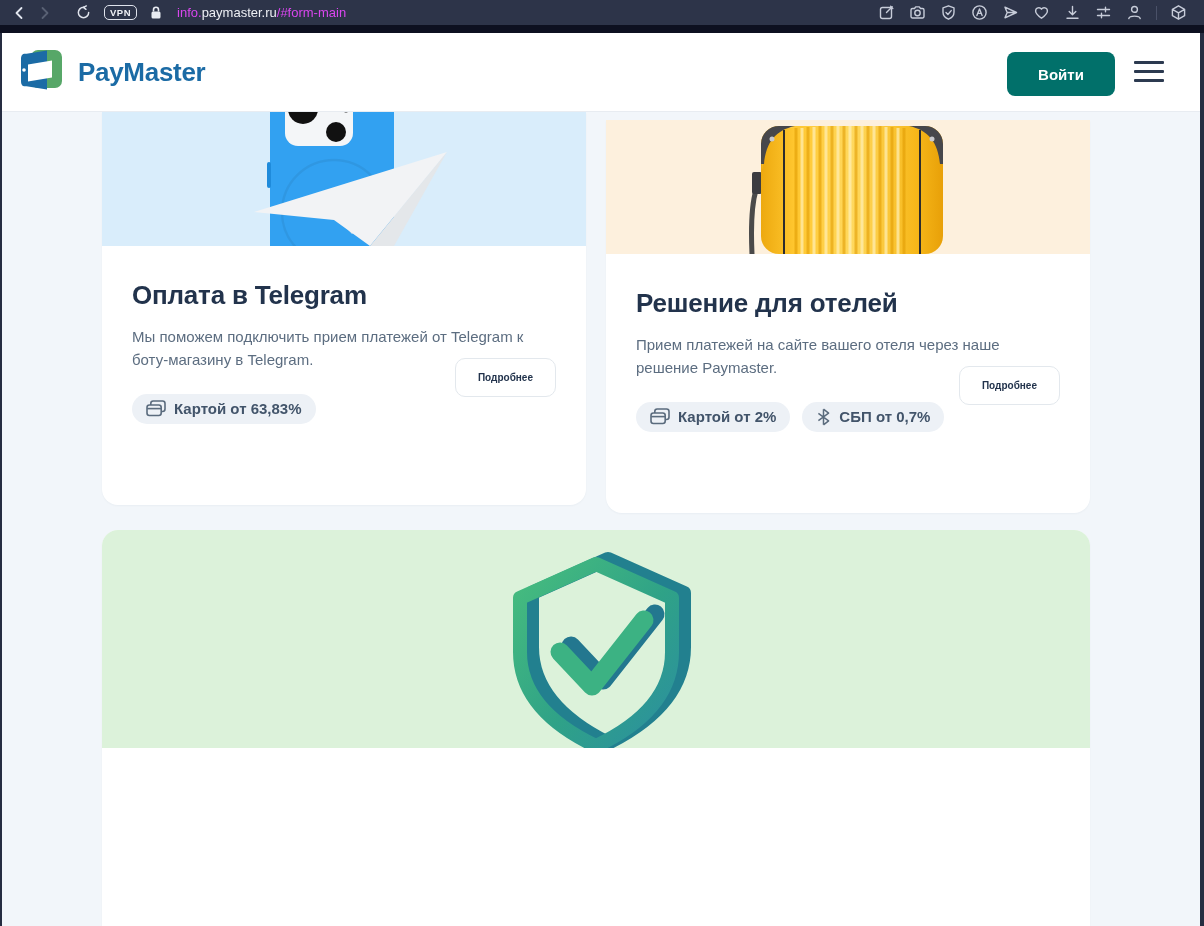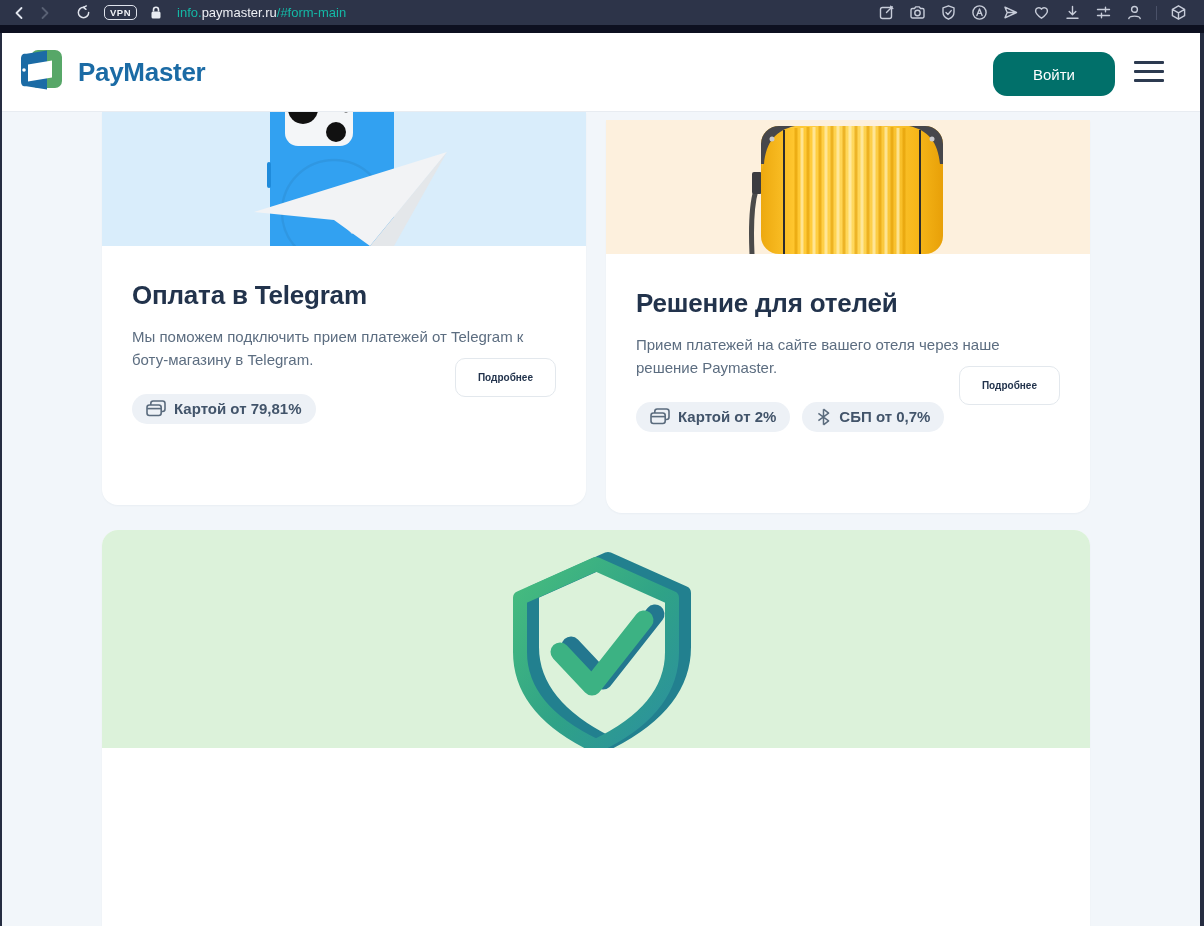--- a/index.html
+++ b/index.html
@@ -10,37 +10,37 @@
   
   .toolbar { position:absolute; left:0; top:0; width:1204px; height:25px; background:#2d3449;
              display:flex; align-items:center; }
   .tb-left { display:flex; align-items:center; gap:0; padding-left:6px;justify-content:space-between; }
   .tb-ic { width:26px; height:25px; display:flex; align-items:center; justify-content:center; }
   .tb-ic svg { display:block; }
   .vpn-badge { margin-left:8px; margin-right:6px; border:1.6px solid #dfe3ec; border-radius:5px;
                color:#eef0f5; font-size:9.5px; font-weight:bold; letter-spacing:.5px;
                padding:2px 5px; line-height:1; }
   .url { font-size:13px; margin-left:8px; white-space:nowrap; }
-  .url .dim { color:#14b8a6; }
+  .url .dim { color:#d946ef; }
   .url .domain { color:#eef0f5; }
   .tb-right { margin-left:auto; display:flex; align-items:center; padding-right:10px; }
   .tb-right .tb-ic { width:31px; }
   .tb-sep { width:1px; height:14px; background:#4a5168; margin:0 6px; }
   .chrome-strip { position:absolute; left:0; top:25px; width:1204px; height:8px; background:#0d1020; }
   .win-edge { position:absolute; top:33px; bottom:0; background:#262d41; z-index:50; }
   .win-edge.left { left:0; width:2px; }
   .win-edge.right { right:0; width:4px; }
 
   
   .site-header { position:absolute; left:2px; top:33px; width:1198px; height:79px; background:#fff;
                  border-bottom:1px solid #e8ecf1; display:flex; align-items:center; z-index:10; }
   .logo { display:flex; align-items:center; gap:16px; margin-left:14px; }
   .logo-text { color:#1b6ba5; font-size:26px; font-weight:bold; letter-spacing:-.3px; }
-  .login-btn { position:absolute; right:85px; top:19px; width:122px; height:44px; background:#01706a;
-               border:none; border-radius:14px; color:#fff; font-size:15px; font-weight:normal;
+  .login-btn { position:absolute; right:85px; top:19px; width:108px; height:44px; background:#01706a;
+               border:none; border-radius:8px; color:#fff; font-size:15px; font-weight:bold;
                font-family:"Liberation Sans",sans-serif; cursor:pointer; }
   .burger { position:absolute; right:36px; top:28px; width:30px; height:22px; cursor:pointer; }
   .burger span { position:absolute; left:0; width:30px; height:3px; background:#2c3a50; border-radius:1px; }
   .burger span:nth-child(1){ top:0; } .burger span:nth-child(2){ top:9px; } .burger span:nth-child(3){ top:18px; }
 
   
   .card { position:absolute; background:#fff; box-shadow:0 1px 2px rgba(30,50,80,.04); }
   .card-sm { width:484px; top:112px; height:393px; border-radius:0 0 16px 16px; }
   #card-telegram { left:102px; }
   #card-hotels   { left:606px;margin-top:8px; }
@@ -196,21 +196,21 @@
     <div class="card-body">
       <h2 class="card-title">Оплата в Telegram</h2>
       <p class="card-desc">Мы поможем подключить прием платежей от Telegram к боту-магазину в Telegram.</p>
       <div class="badge-row">
         <span class="badge">
           <svg width="20" height="17" viewBox="0 0 20 17" fill="none" stroke="#5a6b7d" stroke-width="1.6">
               <rect x="4.8" y="1" width="14.2" height="10.5" rx="2.4"></rect>
               <rect x="1" y="5" width="14.2" height="10.5" rx="2.4" fill="#edf1f6"></rect>
               <path d="M1.2 8.6 H15"></path>
             </svg>
-          <span>Картой от 79,81%</span>
+          <span>Картой от 63,83%</span>
         </span>
       </div>
       <button class="more-btn">Подробнее</button>
     </div>
   </section>
 
   <section class="card card-sm" id="card-hotels">
     <div class="card-img" style="background:#fdf0dd">
       <svg width="484" height="134" viewBox="0 0 484 134">
         <defs>

